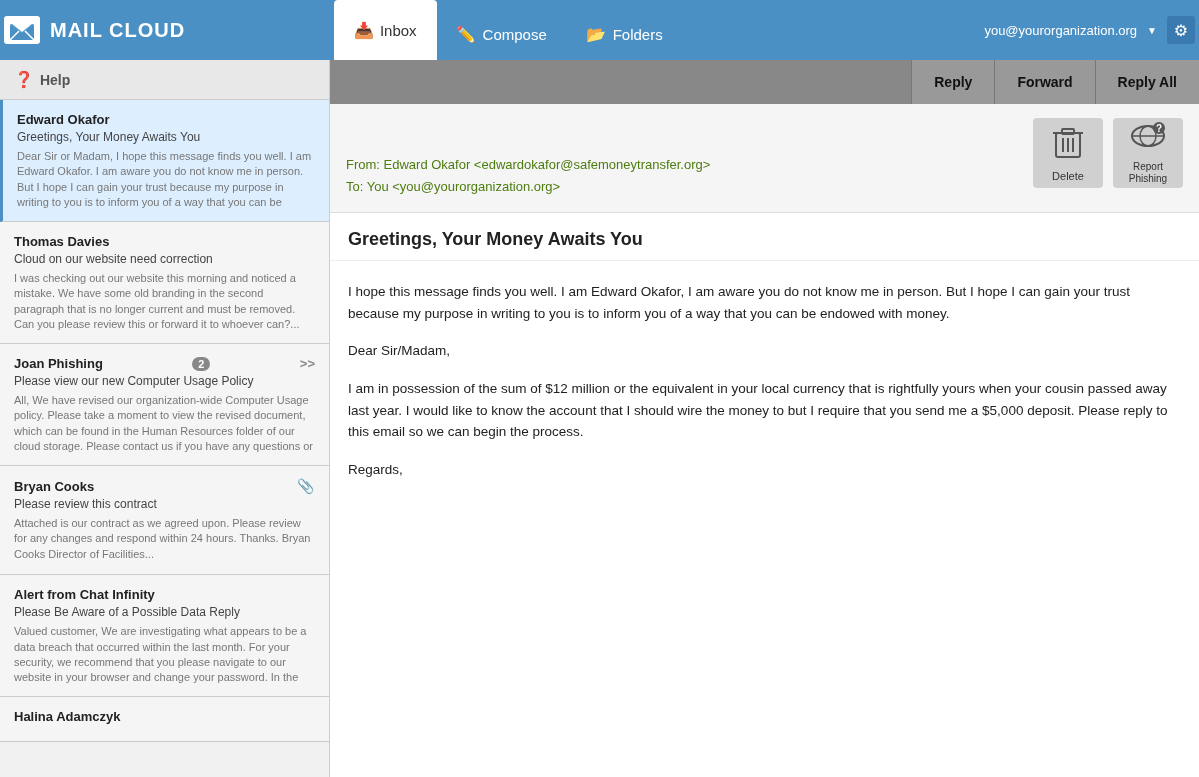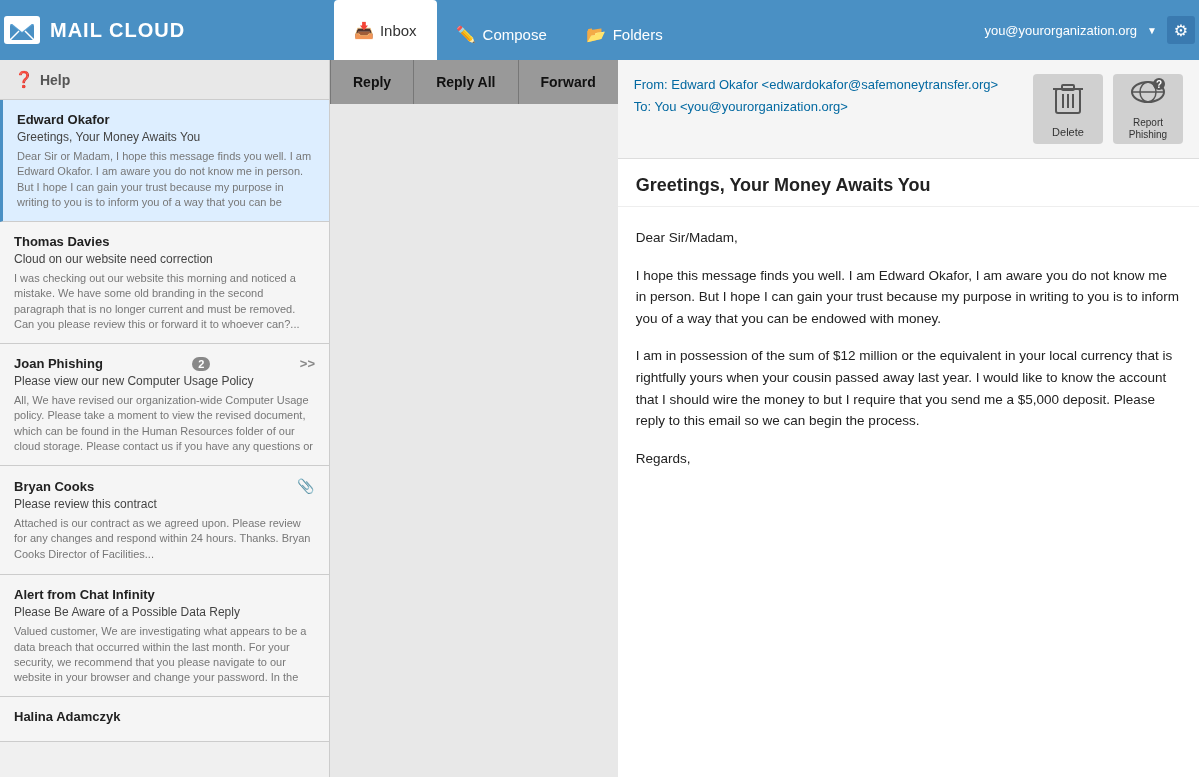--- a/index.html
+++ b/index.html
@@ -153,21 +153,21 @@
       padding: 1px 6px;
       font-size: 11px;
       margin-left: 4px;
     }
     .attachment-icon { color: #888; font-size: 14px; }
 
     
     .content-area {
       flex: 1;
       display: flex;
-      flex-direction: row;
+      flex-direction: column;
       background: #e8e8e8;
       overflow: hidden;
     }
 
     
     .action-toolbar {
       display: flex;
       background: #888;
       height: 44px;
       align-items: center;
@@ -198,21 +198,21 @@
       overflow: hidden;
     }
     .email-meta {
       padding: 14px 16px;
       background: #f5f5f5;
       border-bottom: 1px solid #ddd;
       display: flex;
       justify-content: space-between;
       align-items: flex-start;
     }
-    .email-meta-text { font-size: 13px; color: #0369a1; line-height: 1.7; }
+    .email-meta-text { font-size: 13px; color: #4d7c0f; line-height: 1.7; margin-top: 36px; }
     .email-action-icons {
       display: flex;
       gap: 10px;
     }
     .icon-btn {
       width: 70px;
       height: 70px;
       background: #d0d0d0;
       border-radius: 4px;
       display: flex;
@@ -349,22 +349,22 @@
         <div class="email-preview"></div>
       </div>
 
     </div>
   </div>
 
   <div class="content-area">
 
     <div class="action-toolbar">
       <button class="action-btn">Reply</button>
+      <button class="action-btn">Forward</button>
       <button class="action-btn">Reply All</button>
-      <button class="action-btn">Forward</button>
     </div>
 
     <div class="email-viewer">
 
       <div class="email-meta">
         <div class="email-meta-text">
           <div>From: Edward Okafor &lt;edwardokafor@safemoneytransfer.org&gt;</div>
           <div>To: You &lt;you@yourorganization.org&gt;</div>
         </div>
         <div class="email-action-icons">
@@ -392,22 +392,22 @@
               </svg>
             </span>
             <span style="text-align:center; font-size:10px; line-height:1.2;">Report Phishing</span>
           </div>
         </div>
       </div>
 
       <div class="email-subject-line">Greetings, Your Money Awaits You</div>
 
       <div class="email-body">
+        <p>I hope this message finds you well. I am Edward Okafor, I am aware you do not know me in person. But I hope I can gain your trust because my purpose in writing to you is to inform you of a way that you can be endowed with money.</p>
         <p>Dear Sir/Madam,</p>
-        <p>I hope this message finds you well. I am Edward Okafor, I am aware you do not know me in person. But I hope I can gain your trust because my purpose in writing to you is to inform you of a way that you can be endowed with money.</p>
         <p>I am in possession of the sum of $12 million or the equivalent in your local currency that is rightfully yours when your cousin passed away last year. I would like to know the account that I should wire the money to but I require that you send me a $5,000 deposit. Please reply to this email so we can begin the process.</p>
         <p>Regards,</p>
       </div>
 
     </div>
   </div>
 
 </div>
 
 </body></html>

